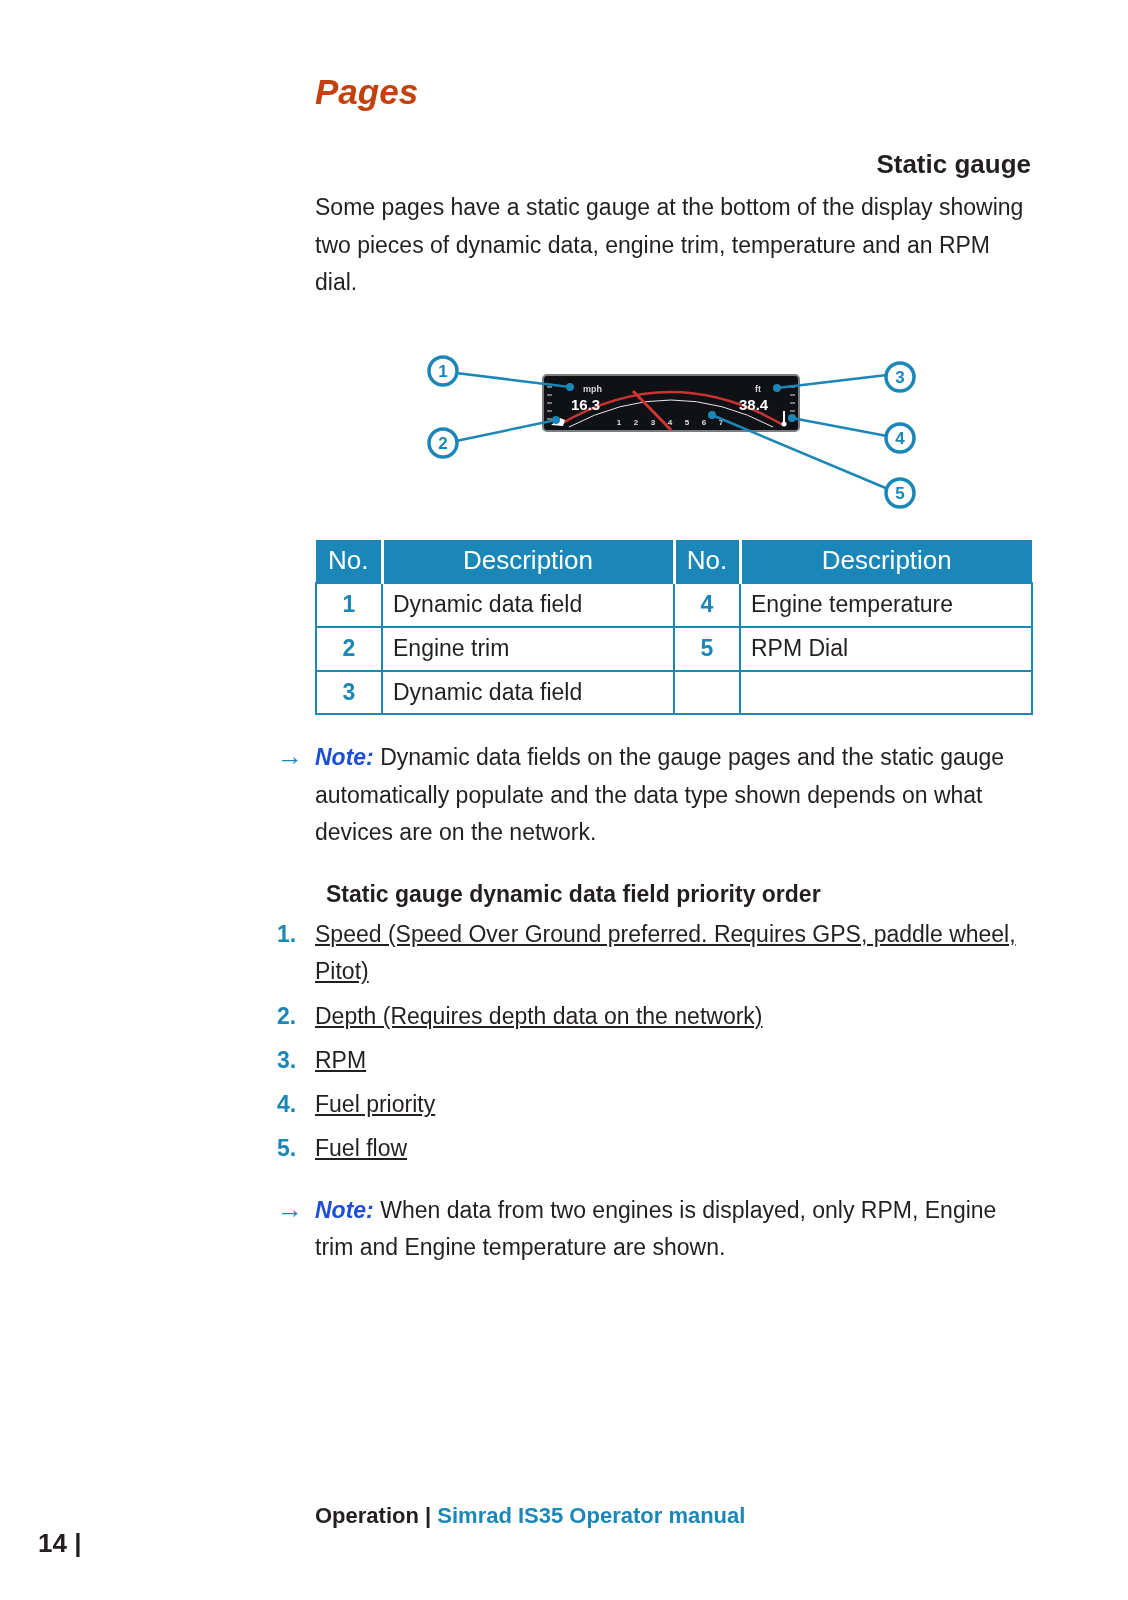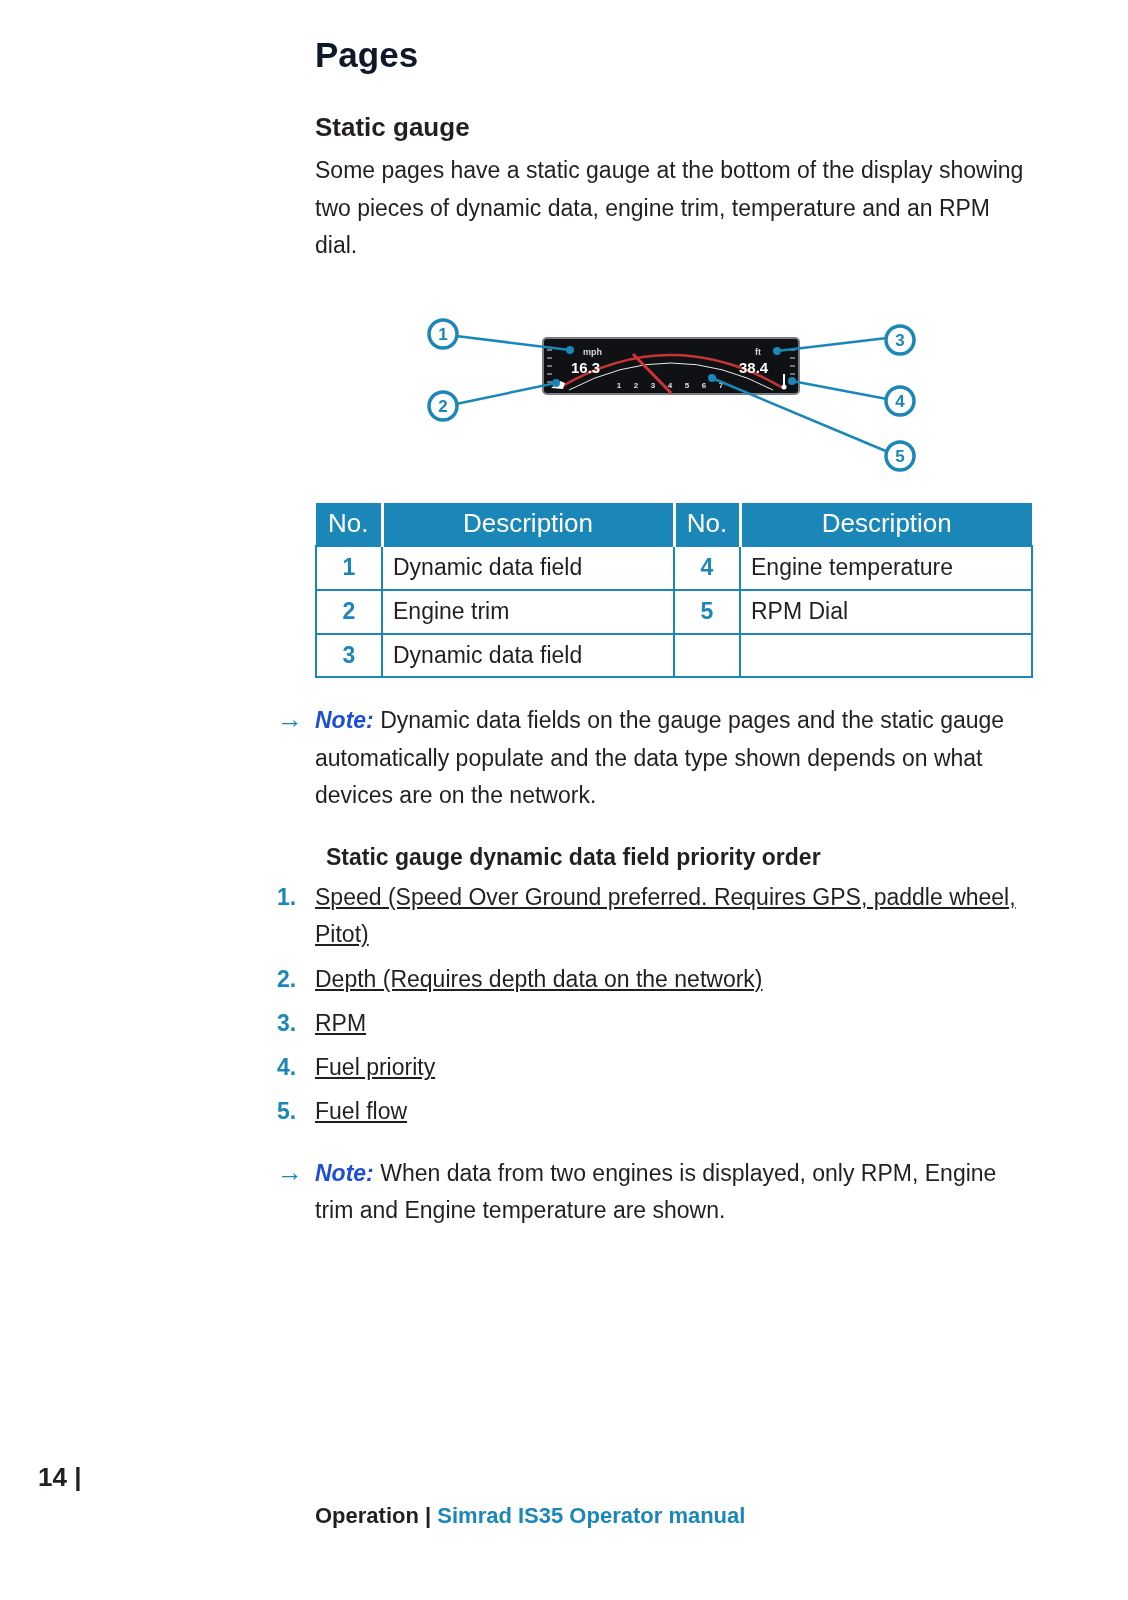--- a/index.html
+++ b/index.html
@@ -13,32 +13,34 @@
     color: #231f20;
     overflow: hidden;
   }
   .content {
     position: absolute;
     left: 315px;
     top: 0;
     width: 716px;
   }
   .page-title {
-    margin: 36px 0 0 0;
+    margin: 73px 0 0 0;
     font-size: 35px;
     font-weight: 700;
-    color: #0f172a;
+    color: #c2410c;
     line-height: 1.1;
+    font-style: italic;
   }
   .section-heading {
     margin: 38px 0 0 0;
     font-size: 26px;
     font-weight: 700;
     color: #231f20;
     line-height: 1.15;
+    text-align: right;
   }
   .body-text {
     margin: 10px 0 0 0;
     font-size: 23px;
     line-height: 1.62;
   }
   
   .figure {
     position: relative;
     margin-top: 48px;
@@ -115,21 +117,21 @@
     color: #1b87b8;
     font-weight: 700;
     font-size: 23px;
     line-height: 1.62;
   }
   .plist-text { flex: 1; font-size: 23px; line-height: 1.62; text-decoration: underline; }
   
   .footer-page-number {
     position: absolute;
     left: 38px;
-    top: 1462px;
+    top: 1528px;
     font-size: 26px;
     font-weight: 700;
     color: #231f20;
   }
   .footer-center {
     position: absolute;
     left: 315px;
     top: 1503px;
     font-size: 22px;
     font-weight: 700;

